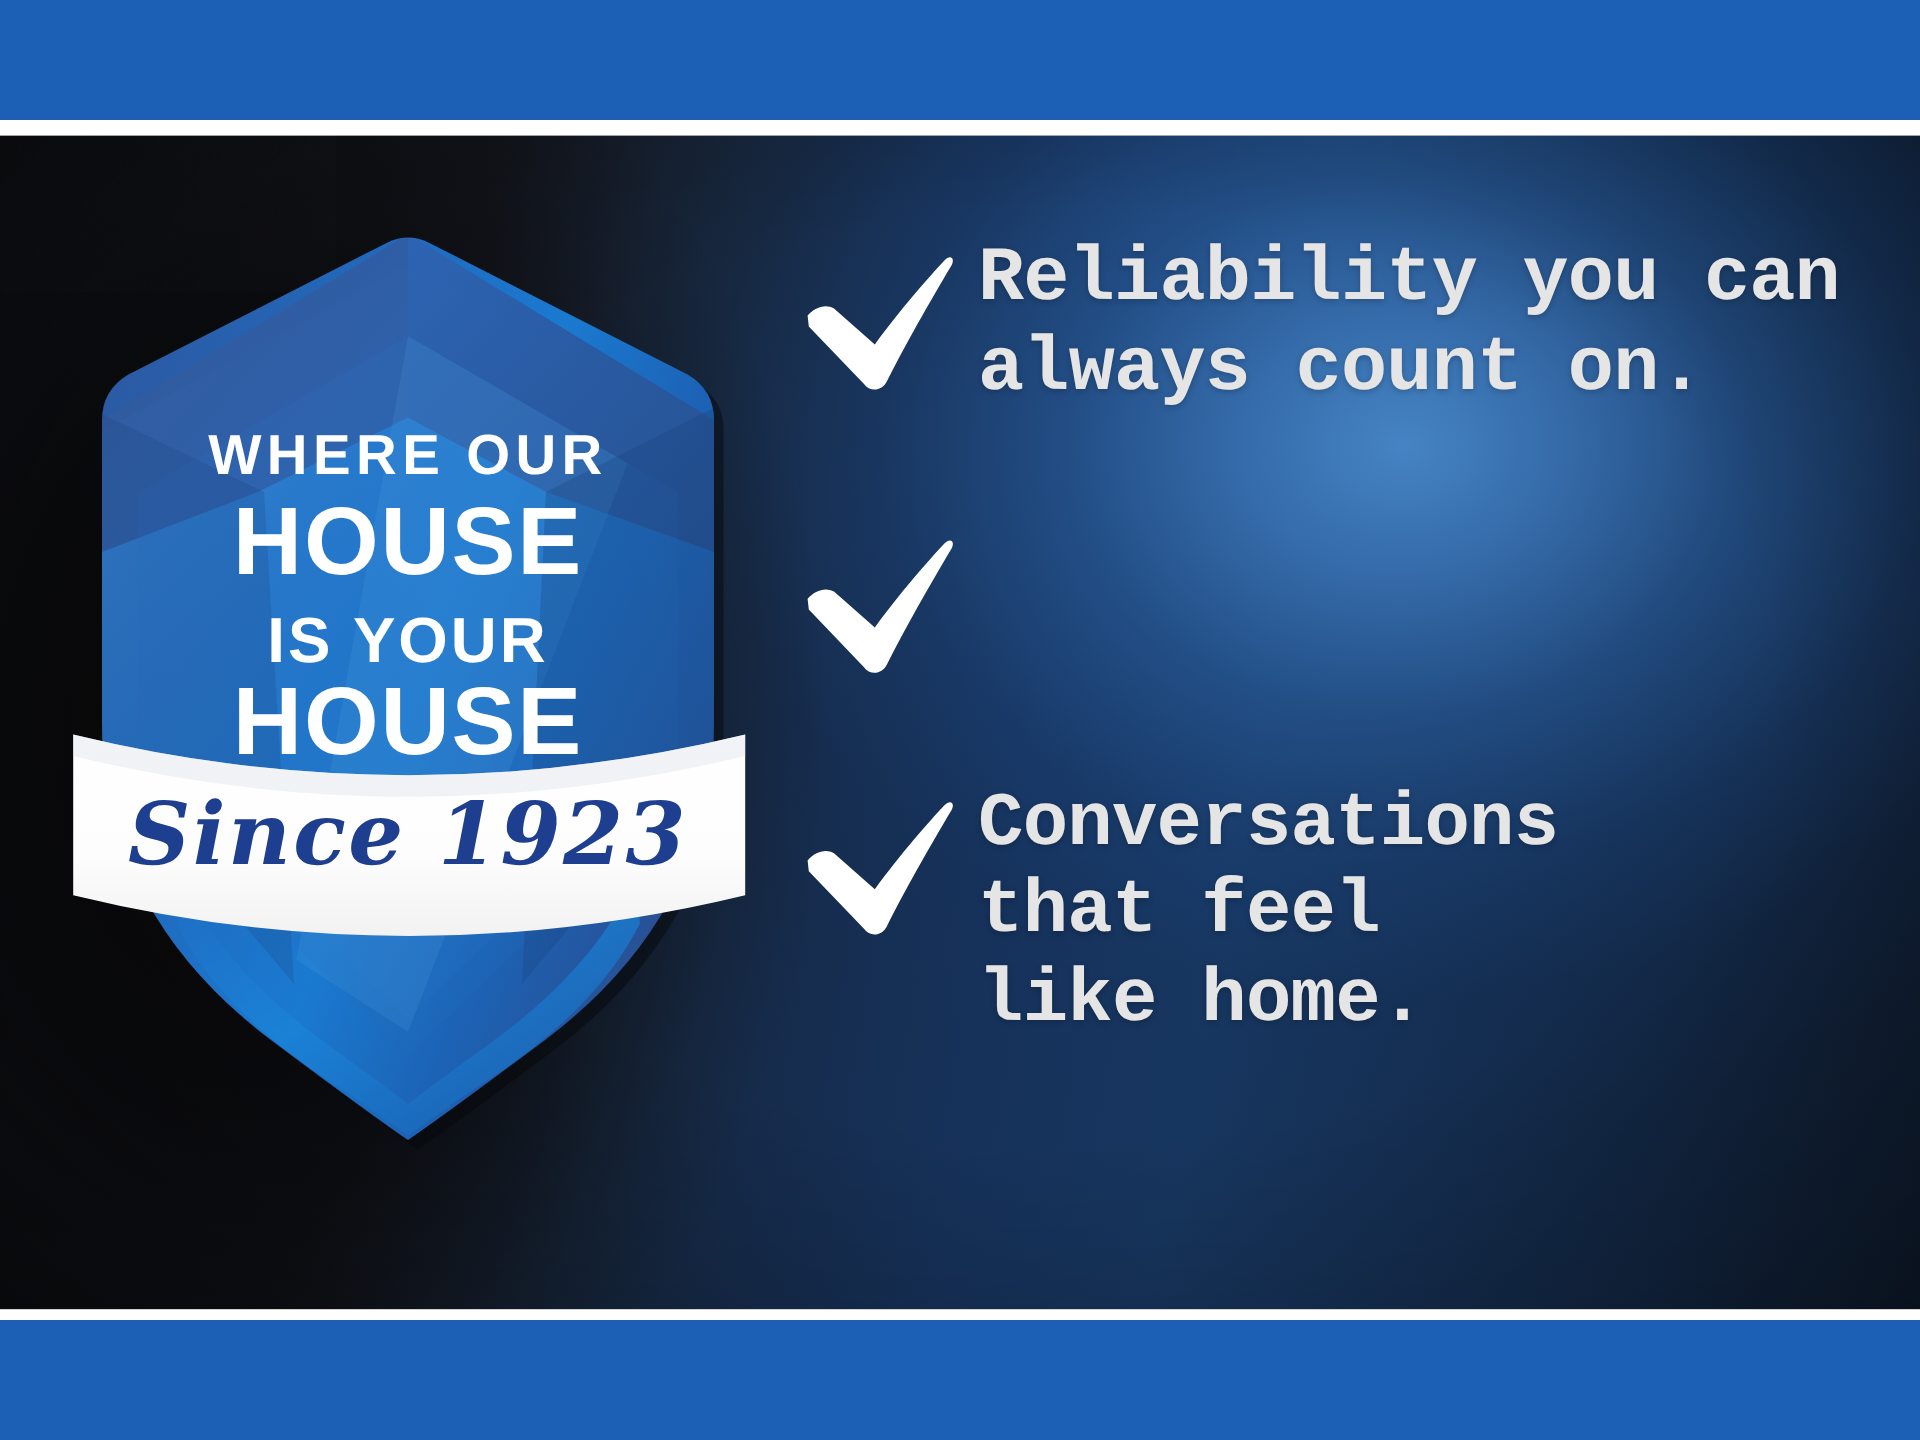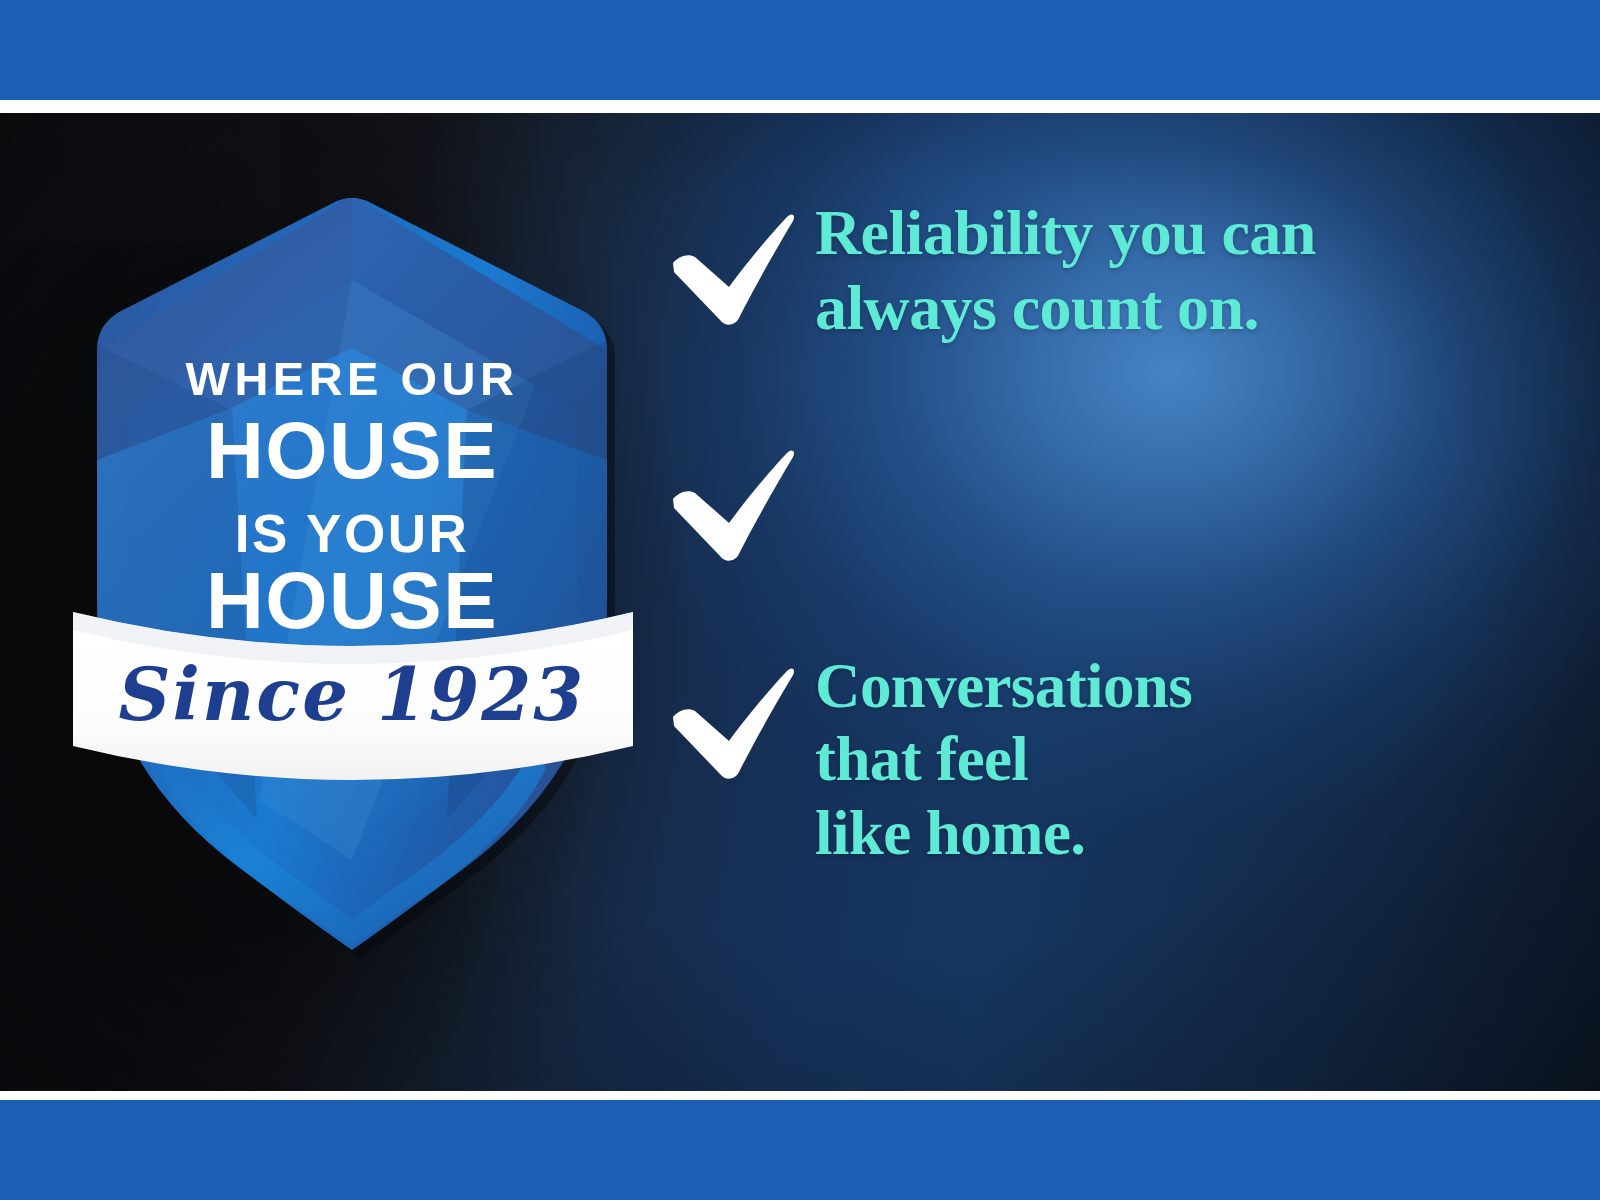--- a/index.html
+++ b/index.html
@@ -110,21 +110,21 @@
   #bg-noise {
     position: absolute;
     inset: -20px;
     opacity: .42;
     mix-blend-mode: overlay;
   }
 
   
   #badge {
     position: absolute;
-    left: 67px;
+    left: 55px;
     top: 160px;
     width: 570px;
     height: 800px;
     z-index: 3;
   }
   #badge svg { display: block; width: 100%; height: 100%; overflow: visible; }
 
   .badge-line {
     fill: #ffffff;
     font-family: "Liberation Sans", sans-serif;
@@ -160,22 +160,22 @@
     align-items: flex-start;
     margin-bottom: 86px;
   }
   .benefit:last-child { margin-bottom: 0; }
   .check-wrap {
     flex: 0 0 150px;
     padding-top: 14px;
   }
   .check-wrap svg { display: block; }
   .benefit-text {
-    color: #5eead4;
-    font-family: Liberation Serif, serif;
+    color: #e5e5e5;
+    font-family: Liberation Mono, monospace;
     font-weight: 700;
     font-size: 63px;
     line-height: 1.17;
     letter-spacing: -0.6px;
     white-space: pre-line;
     text-shadow: 0 2px 5px rgba(0,0,0,0.22);
   }
   #benefit-1 .benefit-text { font-size: 64px; }
   #benefit-2 .benefit-text { font-size: 63px; }
   #benefit-3 .benefit-text { font-size: 63px; }

